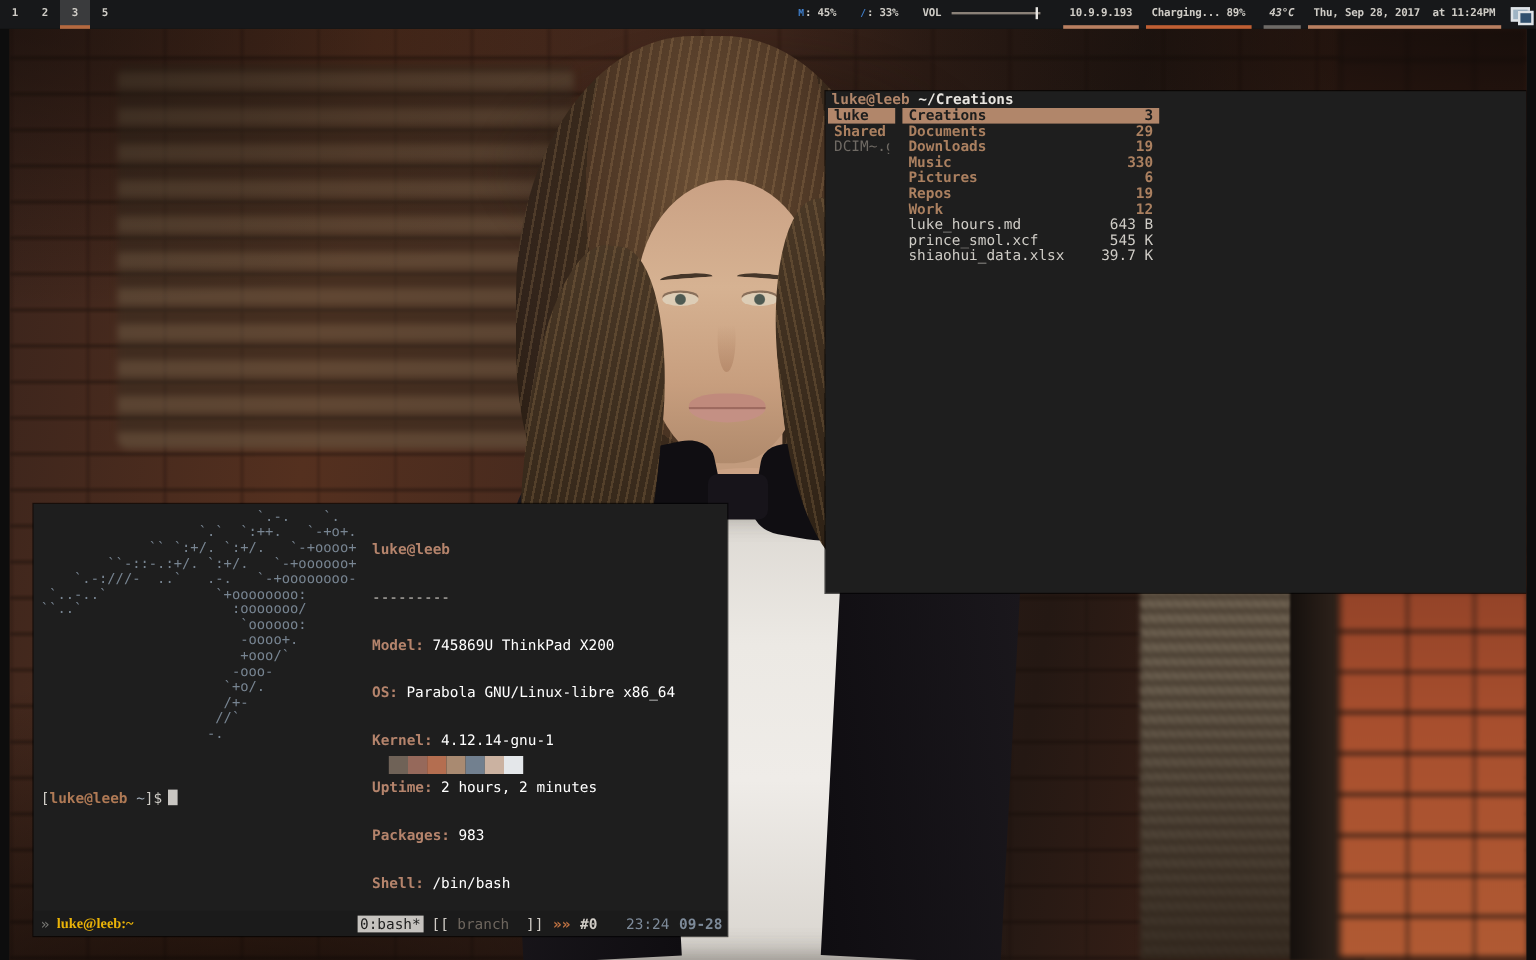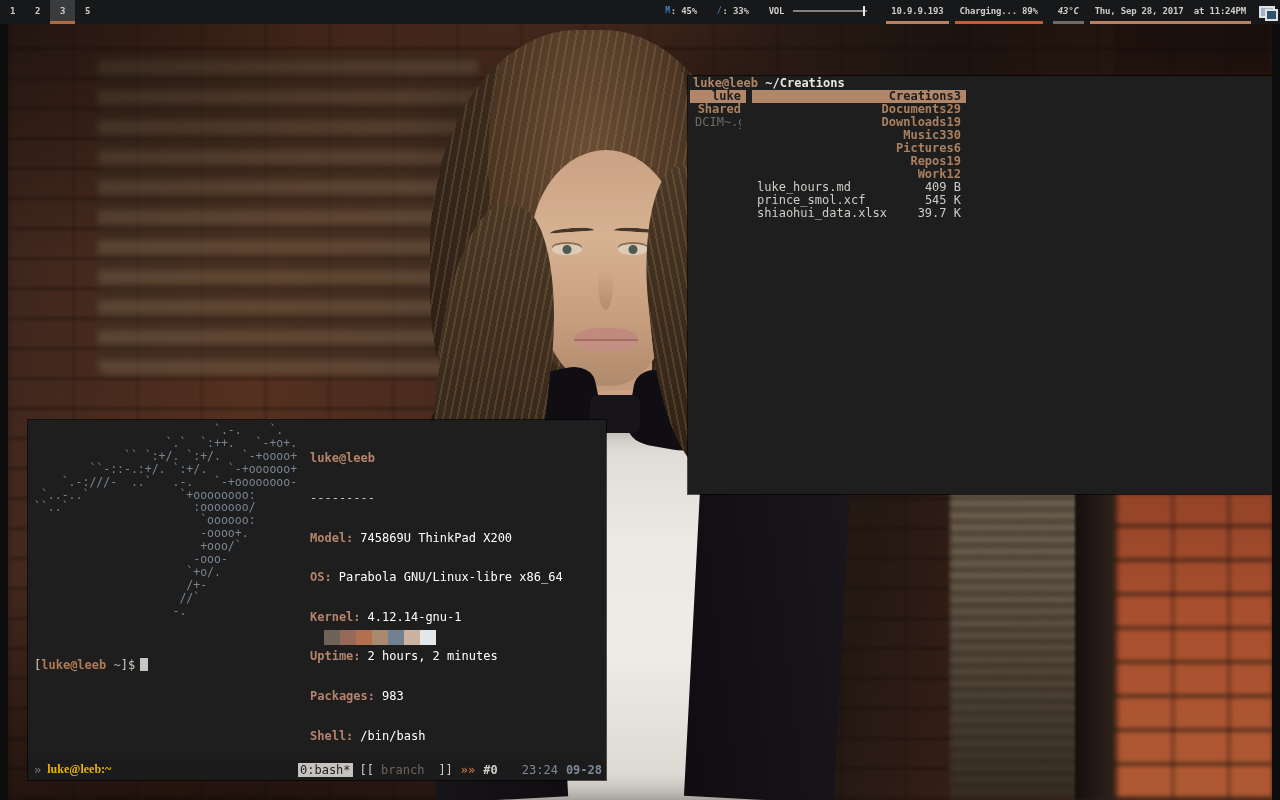--- a/index.html
+++ b/index.html
@@ -125,21 +125,21 @@
   .r-title { position:absolute; left:5px; top:1px; height:13px; line-height:13px; white-space:pre; }
   .rt-user { color:#b1866a; font-weight:bold; }
   .rt-path { color:#e8e5e0; font-weight:bold; }
   .r-col { position:absolute; top:14px; }
   .r-col-parent { left:2px;  width:56px; }
   .r-col-main   { left:64px; width:214px; }
   .r-col-view   { left:286px; width:294px; }
   .rrow { display:flex; justify-content:space-between; height:13px; line-height:13px;
           padding:0 5px; white-space:pre; overflow:hidden; }
   .rrow .rname { overflow:hidden; }
-  .dir  { color:#ab8060; font-weight:bold;justify-content:flex-end; }
+  .dir  { color:#ab8060; font-weight:bold; }
   .file { color:#cfccc6; }
   .dim  { color:#6f6a64; }
   .sel  { background:#b1866a; }
   .sel, .sel span { color:#1d1d1d !important; font-weight:bold; }
   .r-status { position:absolute; left:4px; right:4px; bottom:2px; height:13px; line-height:13px;
               display:flex; justify-content:space-between; font-size:11px; white-space:pre; }
   .rs-perms { color:#8a857e; }
   .rs-meta  { color:#d3d0ca; }
   .rs-right { color:#d3d0ca; }
 
@@ -250,21 +250,21 @@
       </div>
 
       <div class="r-col r-col-main">
         <div class="rrow dir sel"><span class="rname">Creations</span><span class="rsize">3</span></div>
         <div class="rrow dir"><span class="rname">Documents</span><span class="rsize">29</span></div>
         <div class="rrow dir"><span class="rname">Downloads</span><span class="rsize">19</span></div>
         <div class="rrow dir"><span class="rname">Music</span><span class="rsize">330</span></div>
         <div class="rrow dir"><span class="rname">Pictures</span><span class="rsize">6</span></div>
         <div class="rrow dir"><span class="rname">Repos</span><span class="rsize">19</span></div>
         <div class="rrow dir"><span class="rname">Work</span><span class="rsize">12</span></div>
-        <div class="rrow file"><span class="rname">luke_hours.md</span><span class="rsize">409 B</span></div>
+        <div class="rrow file"><span class="rname">luke_hours.md</span><span class="rsize">643 B</span></div>
         <div class="rrow file"><span class="rname">prince_smol.xcf</span><span class="rsize">545 K</span></div>
         <div class="rrow file"><span class="rname">shiaohui_data.xlsx</span><span class="rsize">39.7 K</span></div>
       </div>
 
 
     </div>
 
     <div class="window term">
       <pre class="ascii">                          `.-.    `.
                    `.`  `:++.   `-+o+.

